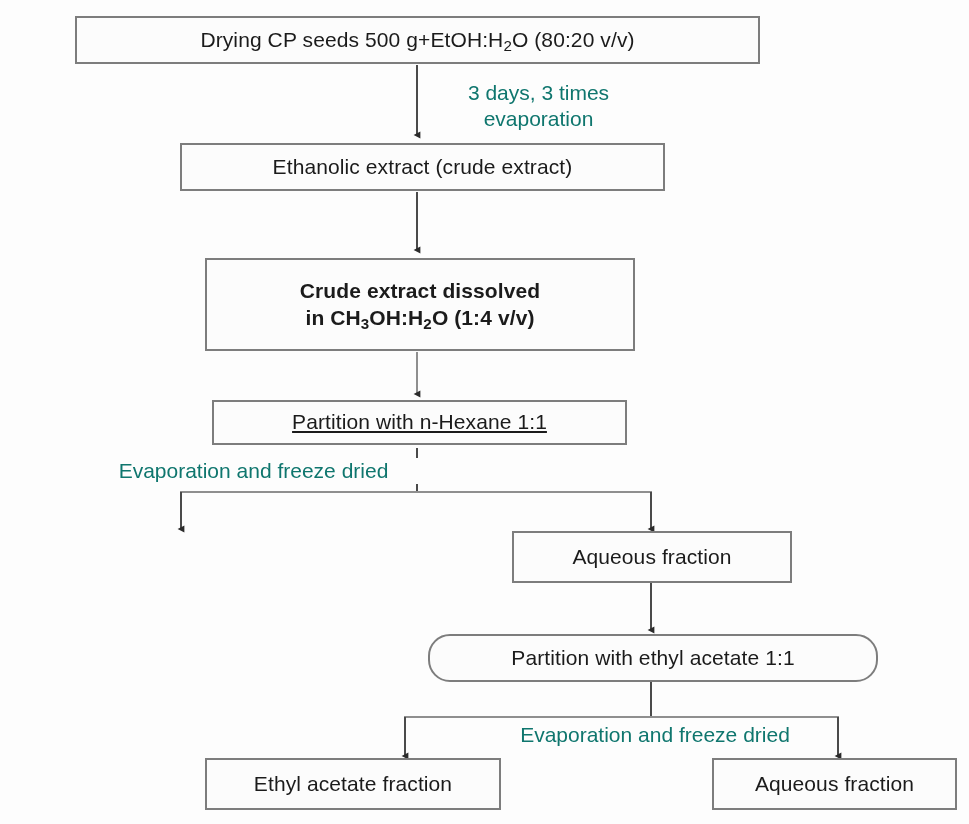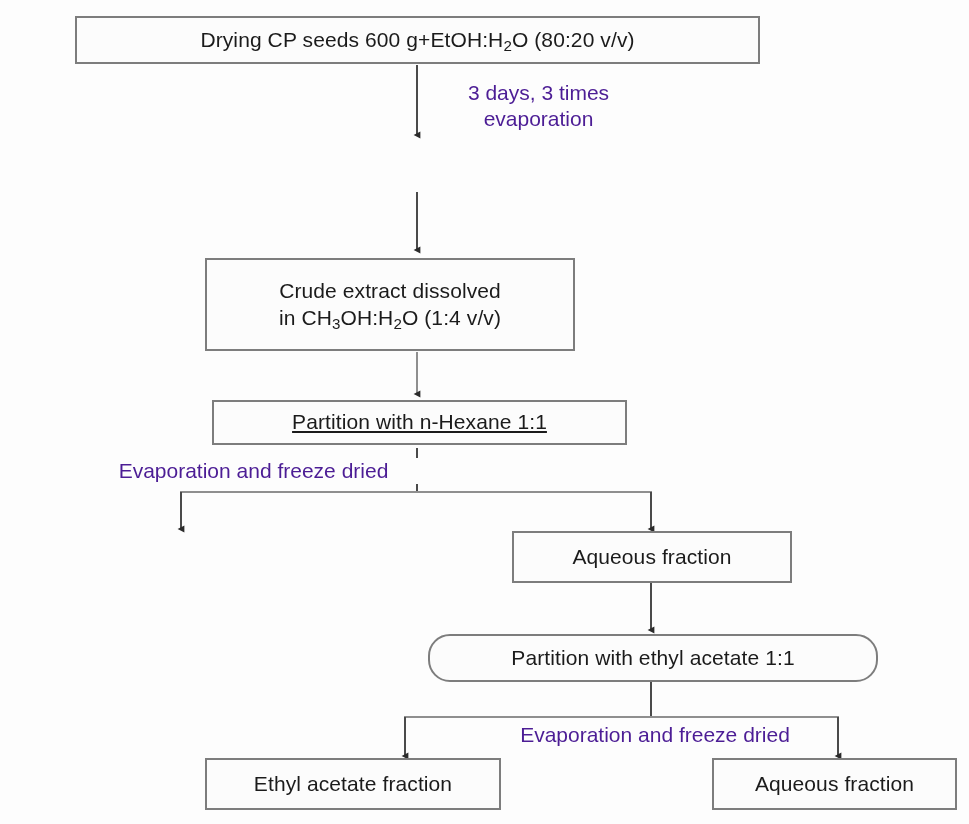--- a/index.html
+++ b/index.html
@@ -40,21 +40,21 @@
     font-size: 21px;
     line-height: 1.28;
     letter-spacing: 0.1px;
   }
   .node-box .txt {
     padding: 0 8px;
     white-space: pre-line;
   }
   .edge-label {
     position: absolute;
-    color: #4c1d95;
+    color: #0f766e;
     font-size: 21px;
     line-height: 1.22;
     text-align: center;
     white-space: pre-line;
     background: #fdfdfd;
     padding: 0 3px;
   }
   .edge-label.left-align { text-align: center; }
   sub {
     font-size: 0.72em;
@@ -87,28 +87,31 @@
 
     <line x1="651" y1="583" x2="651" y2="630" stroke="#4a4a4a" stroke-width="2" marker-end="url(#arrowhead)"></line>
 
     <line x1="651" y1="682" x2="651" y2="717" stroke="#4a4a4a" stroke-width="2"></line>
     <line x1="404" y1="717" x2="839" y2="717" stroke="#8f8f8f" stroke-width="2"></line>
     <line x1="405" y1="717" x2="405" y2="756" stroke="#4a4a4a" stroke-width="2" marker-end="url(#arrowhead)"></line>
     <line x1="838" y1="717" x2="838" y2="756" stroke="#4a4a4a" stroke-width="2" marker-end="url(#arrowhead)"></line>
   </svg>
 
   <div class="node-box" style="left:75px; top:16px; width:685px; height:48px;">
-    <span class="txt"><span>Drying CP seeds 600 g+EtOH:H</span><sub>2</sub><span>O (80:20 v/v)</span></span>
+    <span class="txt"><span>Drying CP seeds 500 g+EtOH:H</span><sub>2</sub><span>O (80:20 v/v)</span></span>
   </div>
 
   <div class="edge-label" style="left:428px; top:80px; width:215px;">3 days, 3 times
 evaporation</div>
 
+  <div class="node-box" style="left:180px; top:143px; width:485px; height:48px;">
+    <span class="txt">Ethanolic extract (crude extract)</span>
+  </div>
 
-  <div class="node-box" style="left:205px; top:258px; width:370px; height:93px;">
+  <div class="node-box" style="left:205px; top:258px; width:430px; height:93px;font-weight:bold;">
     <span class="txt"><span>Crude extract dissolved</span><br><span>in CH</span><sub>3</sub><span>OH:H</span><sub>2</sub><span>O (1:4 v/v)</span></span>
   </div>
 
   <div class="node-box" style="left:212px; top:400px; width:415px; height:45px;text-decoration:underline;">
     <span class="txt">Partition with n-Hexane 1:1</span>
   </div>
 
   <div class="edge-label left-align" style="left:88px; top:458px; width:325px;">Evaporation and freeze dried</div>
 
 

